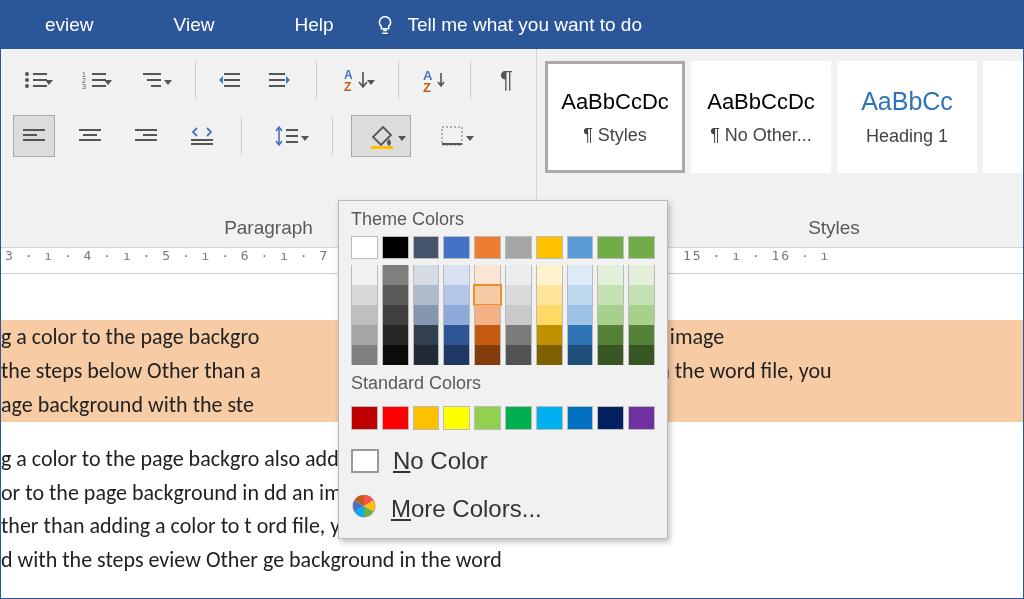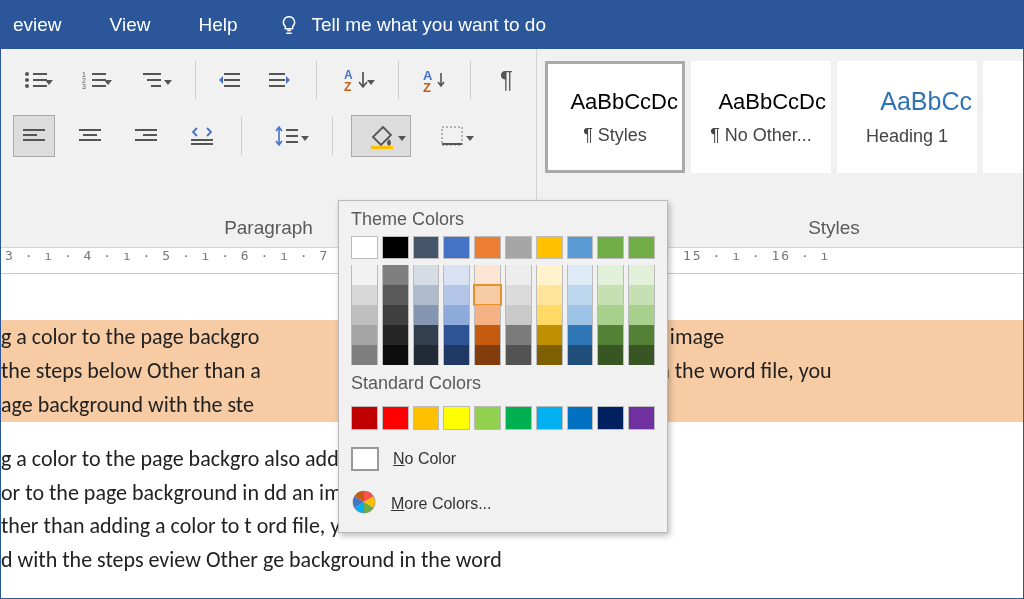--- a/index.html
+++ b/index.html
@@ -27,20 +27,21 @@
   background: var(--ribbon-blue);
   display: flex;
   align-items: center;
   padding: 0 4px;
   color: #fff;
   gap: 32px;
 }
 .titlebar .tab {
   font-size: 19px;
   padding: 6px 8px;
+  margin-left: 32px;
 }
 .titlebar .lightbulb { display:flex; align-items:center; gap:12px; font-size:19px; }
 
 
 .ribbon {
   background: var(--grey-bg);
   border-bottom: 1px solid #d4d4d4;
   height: 199px;
   display: flex;
 }
@@ -68,21 +69,21 @@
 .rbtn.active { background:#dcdcdc; border:1px solid #aaa; }
 .sep { width:1px; background:#ccc; margin:2px 4px;}
 
 
 .styles { flex:1; display:flex; padding:12px 8px 0; gap:8px; flex-direction:column;}
 .styles-row { display:flex; gap:6px; flex:1;}
 .style-item {
   width: 140px; height: 112px;
   background:#fff;
   border:1px solid transparent;
-  display:flex; flex-direction:column; align-items:flex-end; justify-content:center;
+  display:flex; flex-direction:column; align-items:center; justify-content:center;
   gap:10px;
   padding:4px;
 }
 .style-item.selected { border:3px solid #aaa; background:#fff;}
 .style-sample { font-size:22px; }
 .style-name { font-size:18px; color:#444; white-space:nowrap; overflow:hidden; text-overflow:ellipsis; width:100%; text-align:center;}
 .style-item.heading .style-sample { color: var(--heading-blue); font-size:25px;}
 
 
 .ruler {
@@ -120,21 +121,21 @@
 .swrow { display:flex; gap:4px; }
 .sw {
   width:27px; height:23px;
   border:1px solid #bbb;
 }
 .sw.selected { outline:2px solid #E8912C; outline-offset:-1px;}
 .tints { margin-top:6px; display:flex; flex-direction:column; }
 .tints .swrow { gap:4px; }
 .tints .sw { height:20px; border-top:none; border-bottom:none;}
 .std { padding: 6px 12px 8px; display:flex; gap:4px;}
-.menuitem { display:flex; align-items:center; gap:14px; padding:9px 12px; font-size:16px; color:#333;}
+.menuitem { display:flex; align-items:center; gap:14px; padding:9px 12px; font-size:24px; color:#333;}
 .menuitem .usw { width:28px; height:24px; }
 .underline-first::first-letter { text-decoration: underline; }
 </style>
 </head>
 <body>
 
 <div class="titlebar">
   <span class="tab">eview</span>
   <span class="tab">View</span>
   <span class="tab">Help</span>

